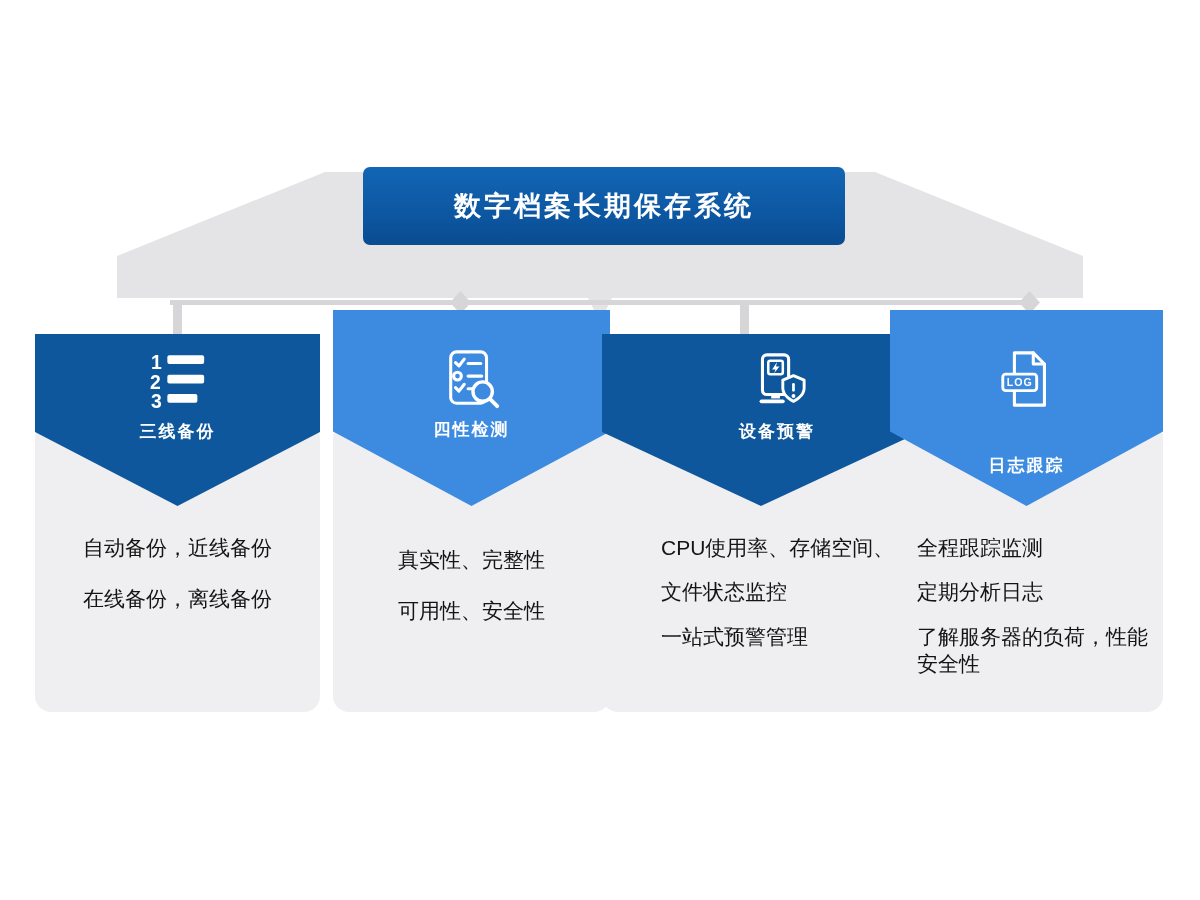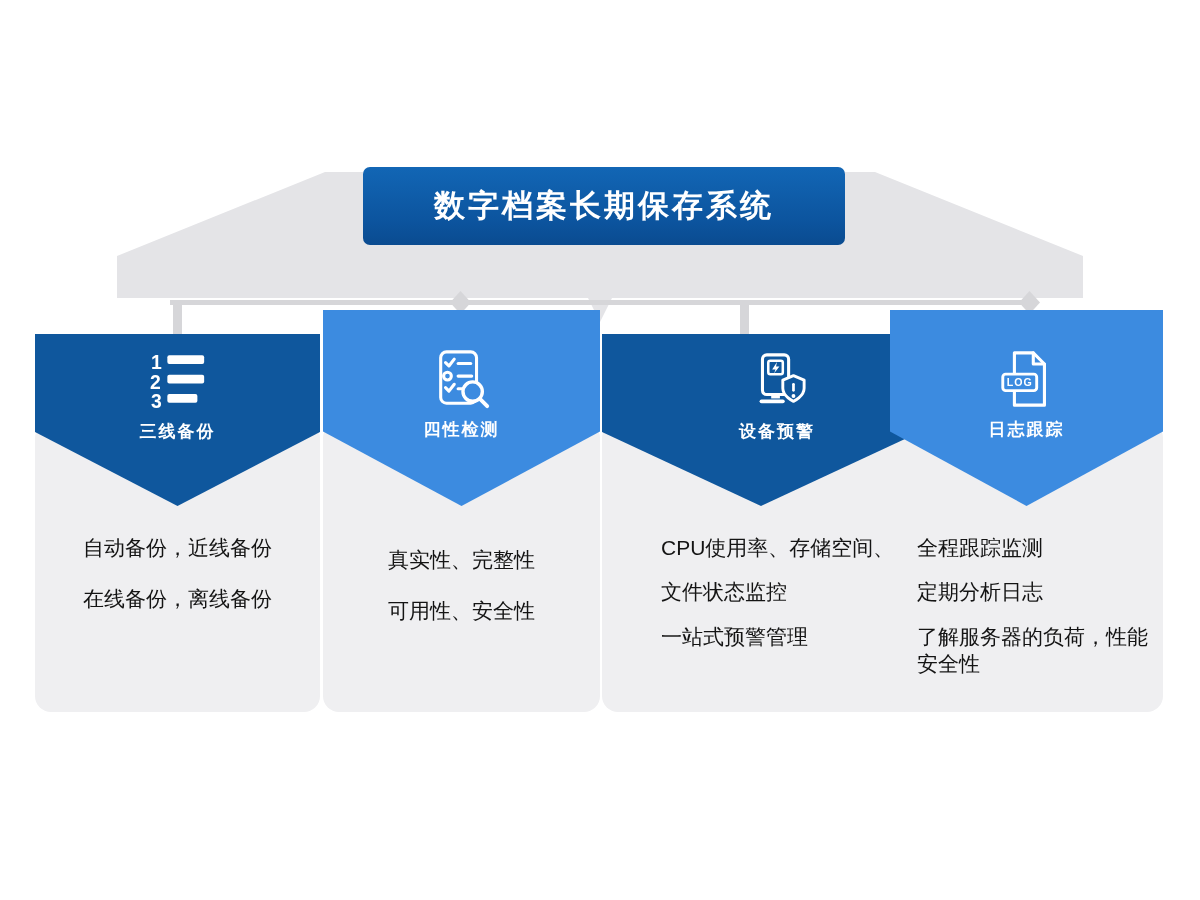--- a/index.html
+++ b/index.html
@@ -8,39 +8,39 @@
     font-family:"Liberation Sans","DejaVu Sans",sans-serif;
   }
   .connector { position:absolute; left:0; top:0; z-index:0; }
   .band { fill:#e4e4e7; }
   .thin { fill:#d6d6d9; }
 
   .banner {
     position:absolute; left:363px; top:167px; width:482px; height:78px;
     background:linear-gradient(180deg,#1266b5 0%,#0c549e 70%,#0a4b90 100%);
     border-radius:7px; display:flex; align-items:center; justify-content:center;
-    color:#ffffff; font-size:31px; font-weight:bold; letter-spacing:3px; z-index:2;
+    color:#ffffff; font-size:27px; font-weight:bold; letter-spacing:3px; z-index:2;
   }
 
   .header {
     position:absolute; display:flex; flex-direction:column; align-items:center;
     z-index:3; color:#ffffff;
   }
   .header.dark {
     background:#0f579d; top:334px; height:172px;
     clip-path:polygon(0 0,100% 0,100% 57%,50% 100%,0 57%);
   }
   .header.light {
     background:#3c8be0; top:310px; height:196px;
     clip-path:polygon(0 0,100% 0,100% 62%,50% 100%,0 62%);
   }
   .c1 { left:35px;  width:285px; }
-  .c2 { left:323px; width:277px; }
+  .c2 { left:333px; width:277px; }
   .c3 { left:602px; width:286px;padding-left:32px; }
-  .c4 { left:890px; width:273px; }
+  .c4 { left:890px; width:273px;gap:36px; }
 
   .hicon { width:62px; height:62px; }
   .header.dark  .hicon { margin-top:16px; }
   .header.light .hicon { margin-top:38px; }
   .hlabel { margin-top:8px; font-size:17px; font-weight:bold; letter-spacing:2px; }
 
   .card {
     position:absolute; top:422px; height:290px; background:#efeff1;
     border-radius:16px; z-index:1; color:#141414;
   }

